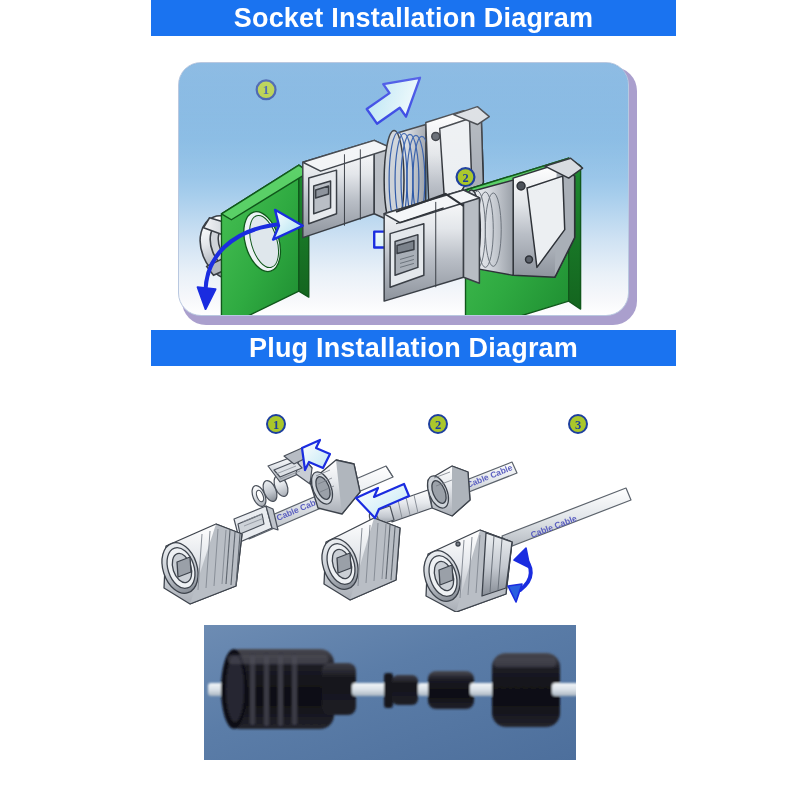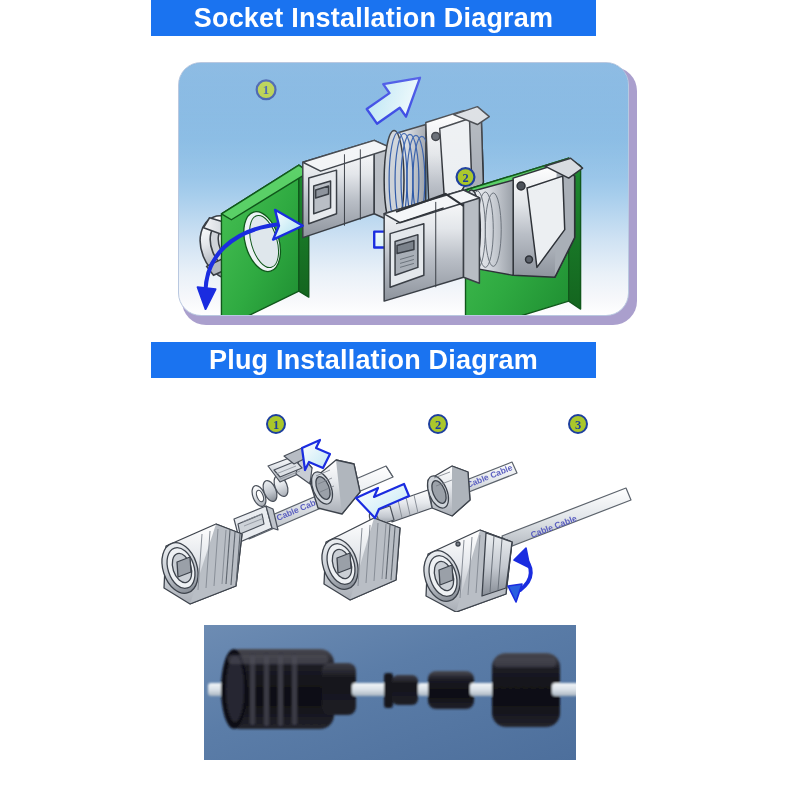--- a/index.html
+++ b/index.html
@@ -12,37 +12,37 @@
     height: 800px;
     position: relative;
     font-family: "Liberation Sans", sans-serif;
     overflow: hidden;
   }
 
   
   .banner {
     position: absolute;
     left: 151px;
-    width: 445px;
+    width: 525px;
     height: 36px;
     background: #1a73f0;
     display: flex;
     align-items: center;
     justify-content: center;
   }
   .banner-text {
     color: #ffffff;
     font-size: 27px;
     font-weight: bold;
     letter-spacing: 0.2px;
     line-height: 1;
     white-space: nowrap;
   }
   #banner-socket { top: 0px; }
-  #banner-plug   { top: 342px; }
+  #banner-plug   { top: 330px; }
 
   
   #socket-figure {
     position: absolute;
     left: 178px;
     top: 62px;
     width: 455px;
     height: 258px;
   }
   .panel-shadow {

